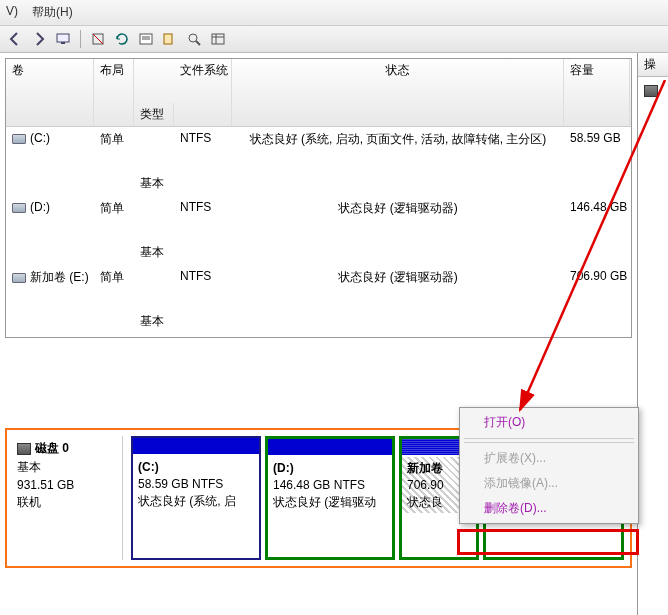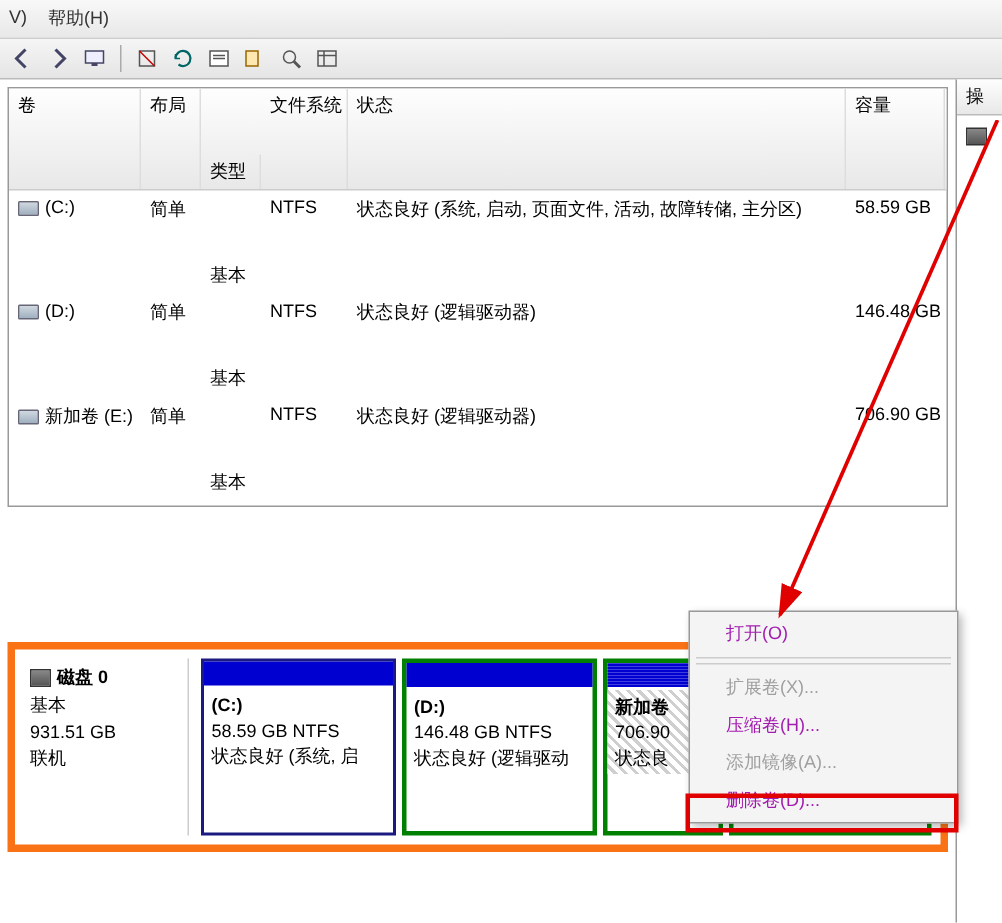--- a/index.html
+++ b/index.html
@@ -10,26 +10,26 @@
 .toolbar .sep { width: 1px; height: 18px; background: #aaa; margin: 0 3px; }
 .tbtn { width: 20px; height: 20px; display: flex; align-items: center; justify-content: center; border: 1px solid transparent; }
 .tbtn svg { width: 16px; height: 16px; }
 .main { display: flex; height: calc(100% - 50px); }
 .left { width: 639px; display: flex; flex-direction: column; }
 .right { flex: 1; border-left: 1px solid #999; }
 .right .rhdr { background: linear-gradient(#fefefe,#e8e8e8); border-bottom: 1px solid #bbb; padding: 3px 6px; font-size: 12px; }
 .listwrap { border: 1px solid #999; margin: 5px; height: 280px; overflow: hidden; background: #fff; }
 .listhdr { display: flex; background: linear-gradient(#fefefe,#e8e8e8); border-bottom: 1px solid #ccc; }
 .listhdr .col { padding: 3px 6px; border-right: 1px solid #ddd; font-size: 12px; overflow: hidden; white-space: nowrap; }
-.c-vol { width: 88px; } .c-lay { width: 40px; } .c-typ { width: 40px; margin-top: 44px; } .c-fs { width: 58px; } .c-stat { width: 332px; } .c-cap { width: 66px; }
+.c-vol { width: 88px; } .c-lay { width: 40px; } .c-typ { width: 40px; margin-top: 44px; } .c-fs { width: 58px; } .c-stat { width: 332px; text-align: center; } .c-cap { width: 66px; }
 .listbody { }
 .row { display: flex; padding: 2px 0; }
 .row .cell { padding: 2px 6px; font-size: 12px; overflow: hidden; white-space: nowrap; }
 .volicon { display:inline-block; width:14px; height:10px; background:linear-gradient(#d0d8e0,#a0b0c0); border:1px solid #667; border-radius:1px; margin-right:4px; vertical-align:middle; }
-.diskpane { border: 5px solid #f97316; margin: 5px; margin-top: 85px; height: 140px; padding: 6px; display: flex; gap: 8px; background:#fff; }
+.diskpane { border: 2px solid #f97316; margin: 5px; margin-top: 85px; height: 140px; padding: 6px; display: flex; gap: 8px; background:#fff; }
 .diskinfo { width: 110px; padding: 4px; font-size: 12px; border-right: 1px solid #ccc; }
 .diskinfo .di-row { margin-bottom: 2px; }
 .diskicon { display:inline-block; width:14px; height:12px; background:linear-gradient(#888,#555); border:1px solid #333; margin-right:4px; vertical-align:middle; }
 .parts { flex:1; display:flex; gap:4px; }
 .part { border:2px solid #1a1a80; background:#fff; position:relative; padding-top:18px; font-size:12px; }
 .part .phdr { position:absolute; top:0; left:0; right:0; height:16px; background:#0000d0; }
 .part .pbody { padding:3px 5px; line-height:1.4; }
 .part.green { border:3px solid #008000; }
 .part.hatch .phdr { background: repeating-linear-gradient(0deg,#0000d0,#0000d0 1px,#4040e0 1px,#4040e0 2px); }
 .part.hatch .pbody-bg { background: repeating-linear-gradient(45deg,#fff,#fff 3px,#cfcfcf 3px,#cfcfcf 5px); }
@@ -188,21 +188,20 @@
     <div class="rhdr">操</div>
     <div style="padding:6px"><span class="diskicon"></span></div>
   </div>
 </div>
 
 <div class="ctxmenu">
   <div class="mi">打开(O)</div>
   <hr>
   <hr>
   <div class="mi disabled">扩展卷(X)...</div>
-  <div class="mi">压缩卷(H)...</div>
   <div class="mi disabled">添加镜像(A)...</div>
   <div class="mi">删除卷(D)...</div>
 </div>
 
 <div class="redbox b1"></div>
 
 <svg class="arrow-svg">
   <defs>
       <marker id="ah" markerWidth="10" markerHeight="10" refX="8" refY="3" orient="auto">
         <path d="M0,0 L0,6 L9,3 z" fill="#e00000"></path>

